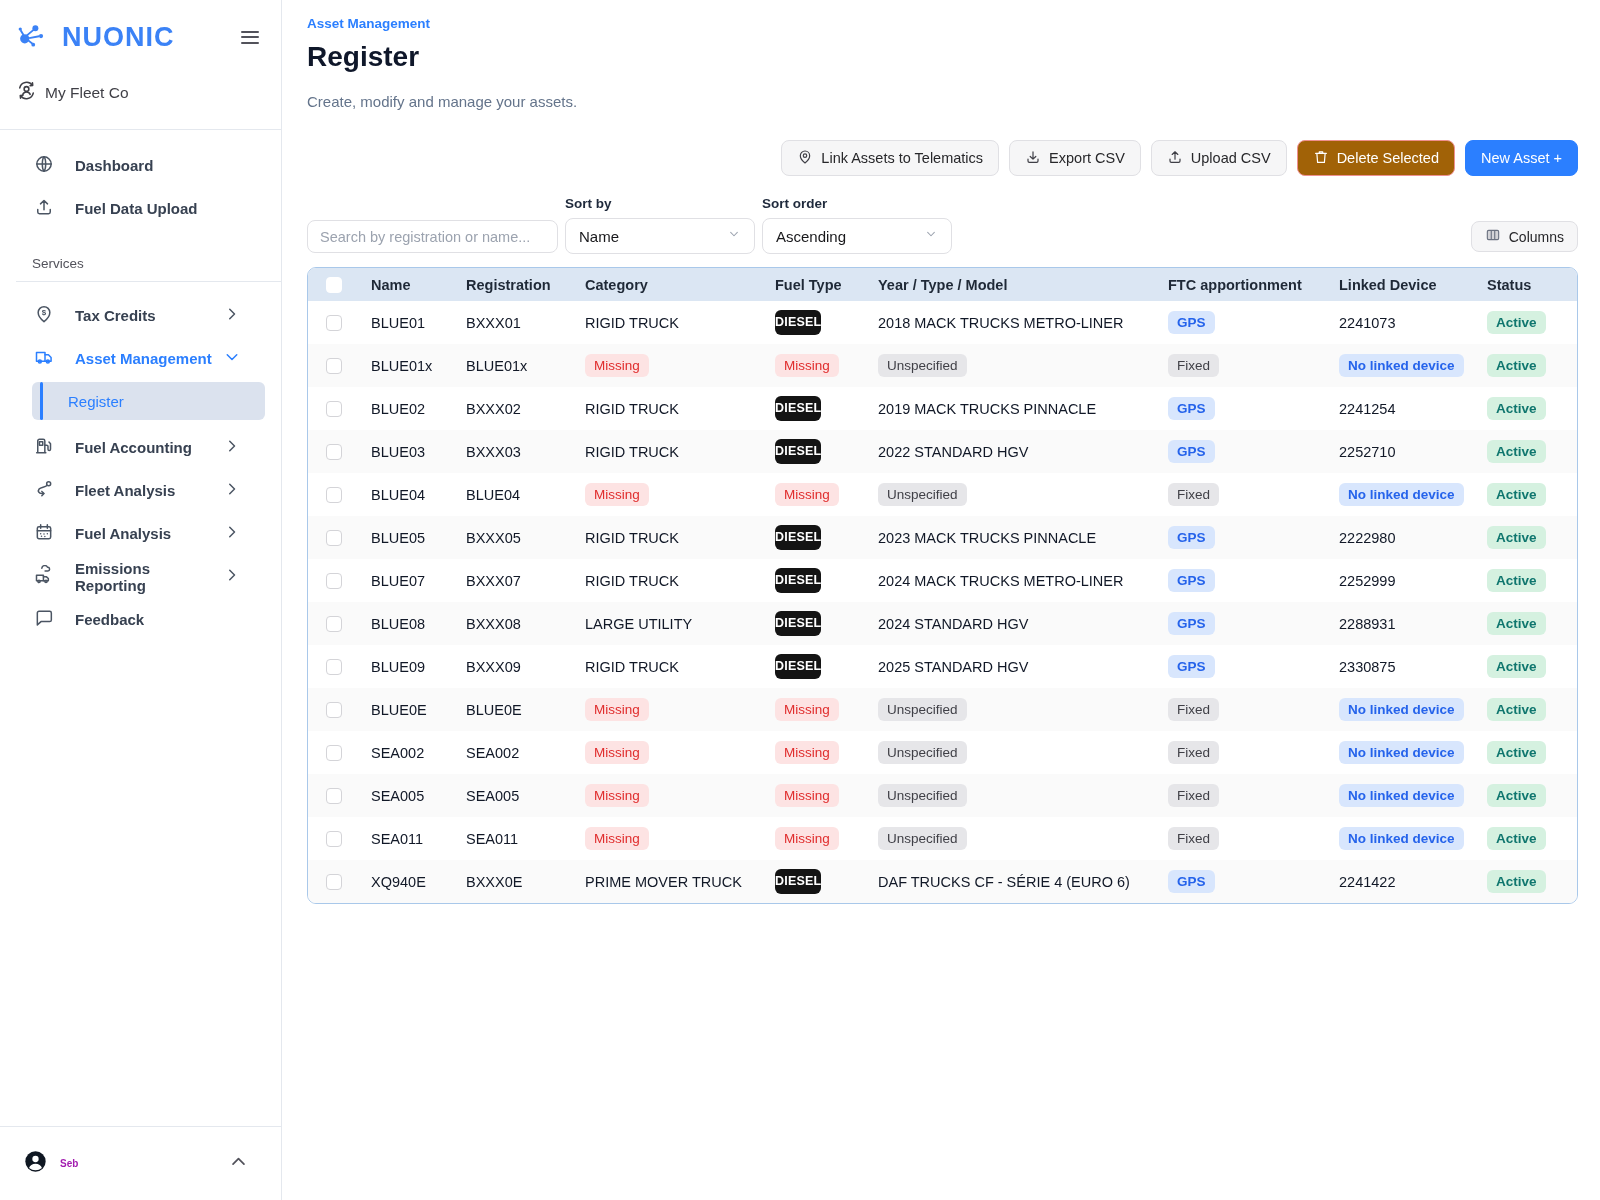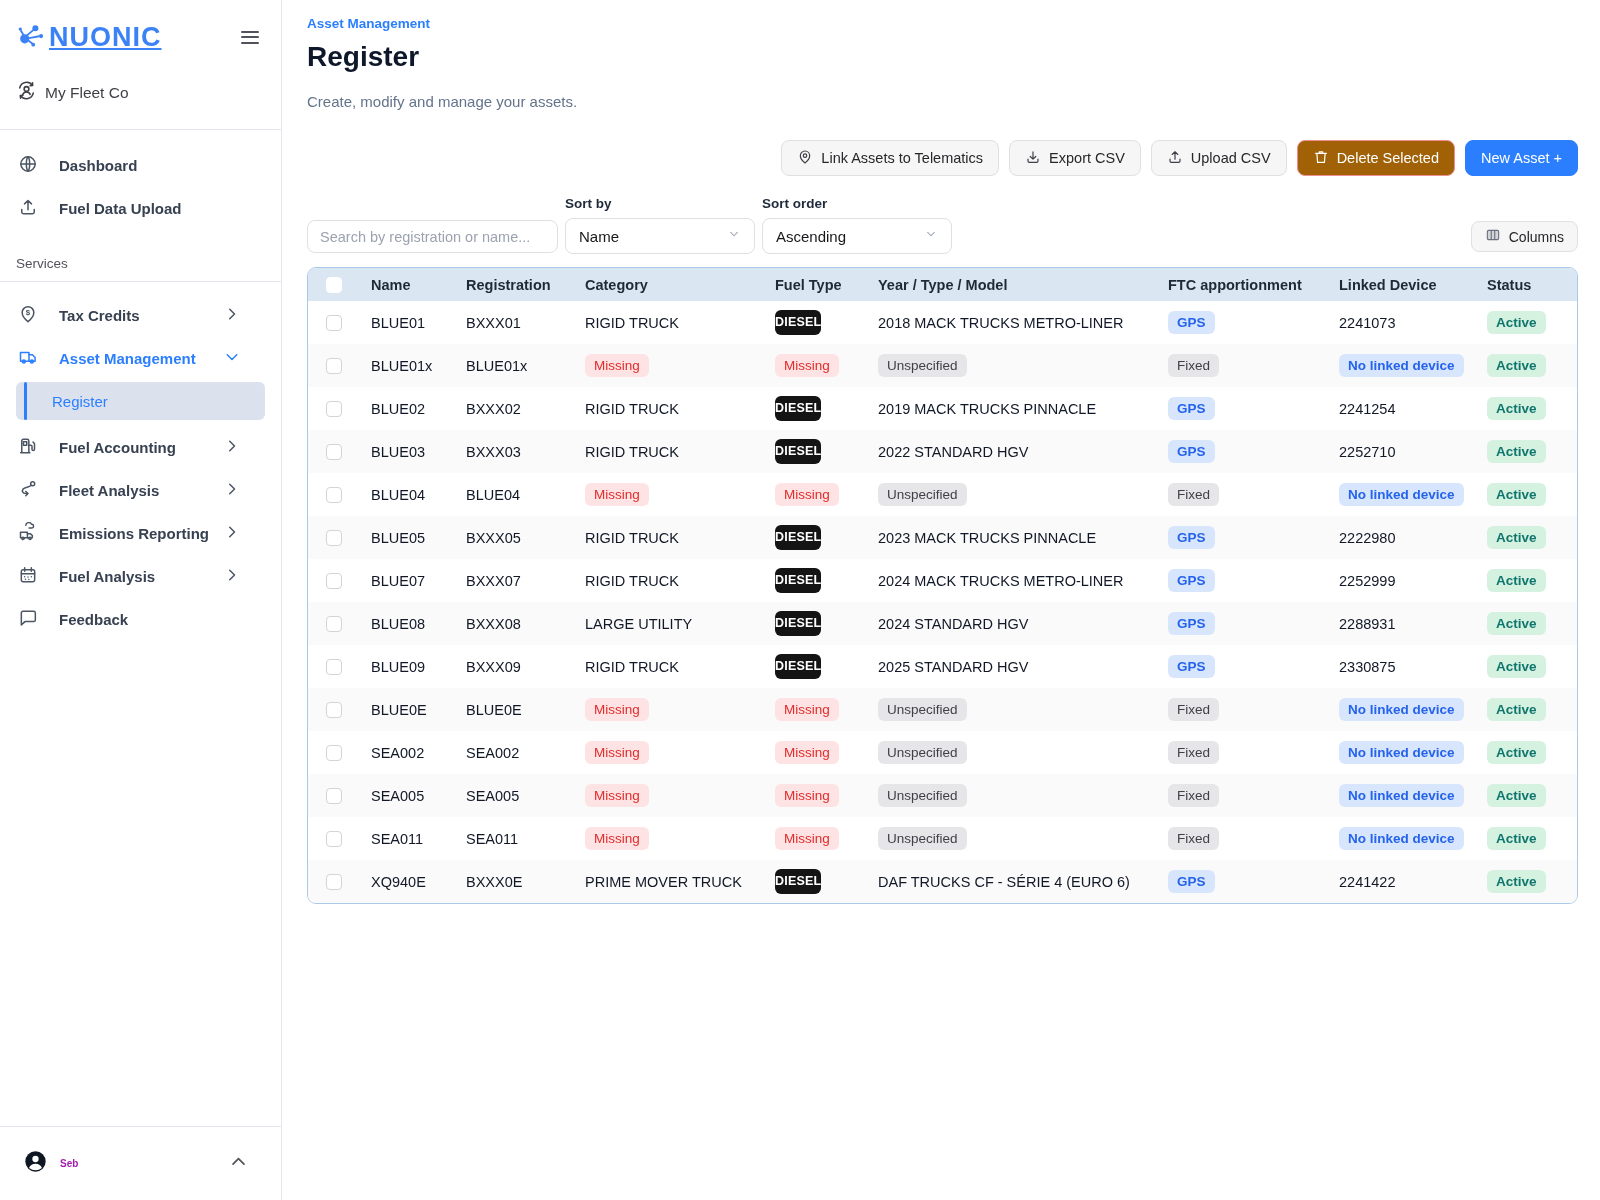--- a/index.html
+++ b/index.html
@@ -15,33 +15,33 @@
   .sidebar {
     width: 282px; height: 1200px; flex: 0 0 282px;
     border-right: 1px solid #e4e8ee;
     display: flex; flex-direction: column;
     background: #fff;
   }
   .logo-row {
     display: flex; align-items: center; justify-content: space-between;
     padding: 20px 18px 6px 16px;
   }
-  .logo { display: flex; align-items: center; gap: 3px; color: #3b82f6; cursor: pointer; text-decoration: underline; }
+  .logo { display: flex; align-items: center; gap: 16px; color: #3b82f6; cursor: pointer; }
   .logo .icon svg { width: 30px; height: 30px; }
   .logo-text { font-size: 27px; font-weight: 700; letter-spacing: 1px; color: #3b82f6; }
   .hamburger { background: none; border: none; cursor: pointer; padding: 4px; }
   .hamburger span { display: block; width: 18px; height: 2px; background: #52525b; margin: 3.5px 0; border-radius: 1px; }
   .org-row {
     display: flex; align-items: center; gap: 8px;
     padding: 20px 16px 24px 16px;
     font-size: 15.5px; color: #3f3f46; cursor: pointer;
   }
   .org-row .icon svg { width: 21px; height: 21px; }
   .sidebar-divider { border-top: 1px solid #e4e8ee; }
-  .nav { flex: 1; padding-top: 14px; overflow: hidden; }
+  .nav { flex: 1; padding-top: 14px; overflow: hidden; padding-left: 16px; }
   .nav-item {
     display: flex; align-items: center;
     height: 43px; padding: 0 18px;
     cursor: pointer; color: #3f4756;
   }
   .nav-item .icon { color: #4b5563; margin-right: 21px; }
   .nav-item .icon svg { width: 20px; height: 20px; }
   .nav-label { font-size: 15px; font-weight: 600; color: #374151; }
   .nav-item.active .nav-label, .nav-item.active .icon { color: #2b7fff; }
   .nav-chevron { margin-left: auto; color: #52525b; }
@@ -250,38 +250,38 @@
               <path d="M15.6 7.8C13 10.4 8.2 9.2 6.1 12c-2 2.7 0 5.5 3 5.5h2.4"></path>
               <path d="M9.4 14.9l2.6 2.6-2.6 2.6"></path>
             </svg></span>
          <span class="nav-label">Fleet Analysis</span>
           <span class="nav-chevron icon"><svg viewBox="0 0 24 24" fill="none" stroke="currentColor" stroke-width="1.8" stroke-linecap="round" stroke-linejoin="round">
               <path d="M9.3 6.3L15 12l-5.7 5.7"></path>
             </svg></span>
        </div>
         <div class="nav-item">
          <span class="icon"><svg viewBox="0 0 24 24" fill="none" stroke="currentColor" stroke-width="1.8" stroke-linecap="round" stroke-linejoin="round">
+              <rect x="4" y="5.6" width="16" height="14.4" rx="2"></rect>
+              <path d="M8 3.4v4M16 3.4v4M4 10.4h16"></path>
+              <path d="M8 14h.01M12 14.5h.01M9 17h.01M13 17.5h.01M16 14h.01"></path>
+            </svg></span>
+         <span class="nav-label">Fuel Analysis</span>
+          <span class="nav-chevron icon"><svg viewBox="0 0 24 24" fill="none" stroke="currentColor" stroke-width="1.8" stroke-linecap="round" stroke-linejoin="round">
+              <path d="M9.3 6.3L15 12l-5.7 5.7"></path>
+            </svg></span>
+       </div>
+        <div class="nav-item">
+         <span class="icon"><svg viewBox="0 0 24 24" fill="none" stroke="currentColor" stroke-width="1.8" stroke-linecap="round" stroke-linejoin="round">
               <path d="M13.3 7.3h3.3a2.3 2.3 0 1 0-.4-4.6A3.6 3.6 0 0 0 9.4 3.8"></path>
               <path d="M3 12.3h8.3v6.5H3z"></path>
               <path d="M11.3 14.2h3.7l2.2 2v2.6h-5.9"></path>
               <circle cx="6" cy="19.6" r="1.4"></circle>
               <circle cx="14.4" cy="19.6" r="1.4"></circle>
             </svg></span>
          <span class="nav-label">Emissions Reporting</span>
-          <span class="nav-chevron icon"><svg viewBox="0 0 24 24" fill="none" stroke="currentColor" stroke-width="1.8" stroke-linecap="round" stroke-linejoin="round">
-              <path d="M9.3 6.3L15 12l-5.7 5.7"></path>
-            </svg></span>
-       </div>
-        <div class="nav-item">
-         <span class="icon"><svg viewBox="0 0 24 24" fill="none" stroke="currentColor" stroke-width="1.8" stroke-linecap="round" stroke-linejoin="round">
-              <rect x="4" y="5.6" width="16" height="14.4" rx="2"></rect>
-              <path d="M8 3.4v4M16 3.4v4M4 10.4h16"></path>
-              <path d="M8 14h.01M12 14.5h.01M9 17h.01M13 17.5h.01M16 14h.01"></path>
-            </svg></span>
-         <span class="nav-label">Fuel Analysis</span>
           <span class="nav-chevron icon"><svg viewBox="0 0 24 24" fill="none" stroke="currentColor" stroke-width="1.8" stroke-linecap="round" stroke-linejoin="round">
               <path d="M9.3 6.3L15 12l-5.7 5.7"></path>
             </svg></span>
        </div>
         <div class="nav-item">
          <span class="icon"><svg viewBox="0 0 24 24" fill="none" stroke="currentColor" stroke-width="1.8" stroke-linecap="round" stroke-linejoin="round">
               <path d="M20.8 14.3a2 2 0 0 1-2 2H8.4L4 20.3V6a2 2 0 0 1 2-2h12.8a2 2 0 0 1 2 2z"></path>
             </svg></span>
          <span class="nav-label">Feedback</span>
        </div>

